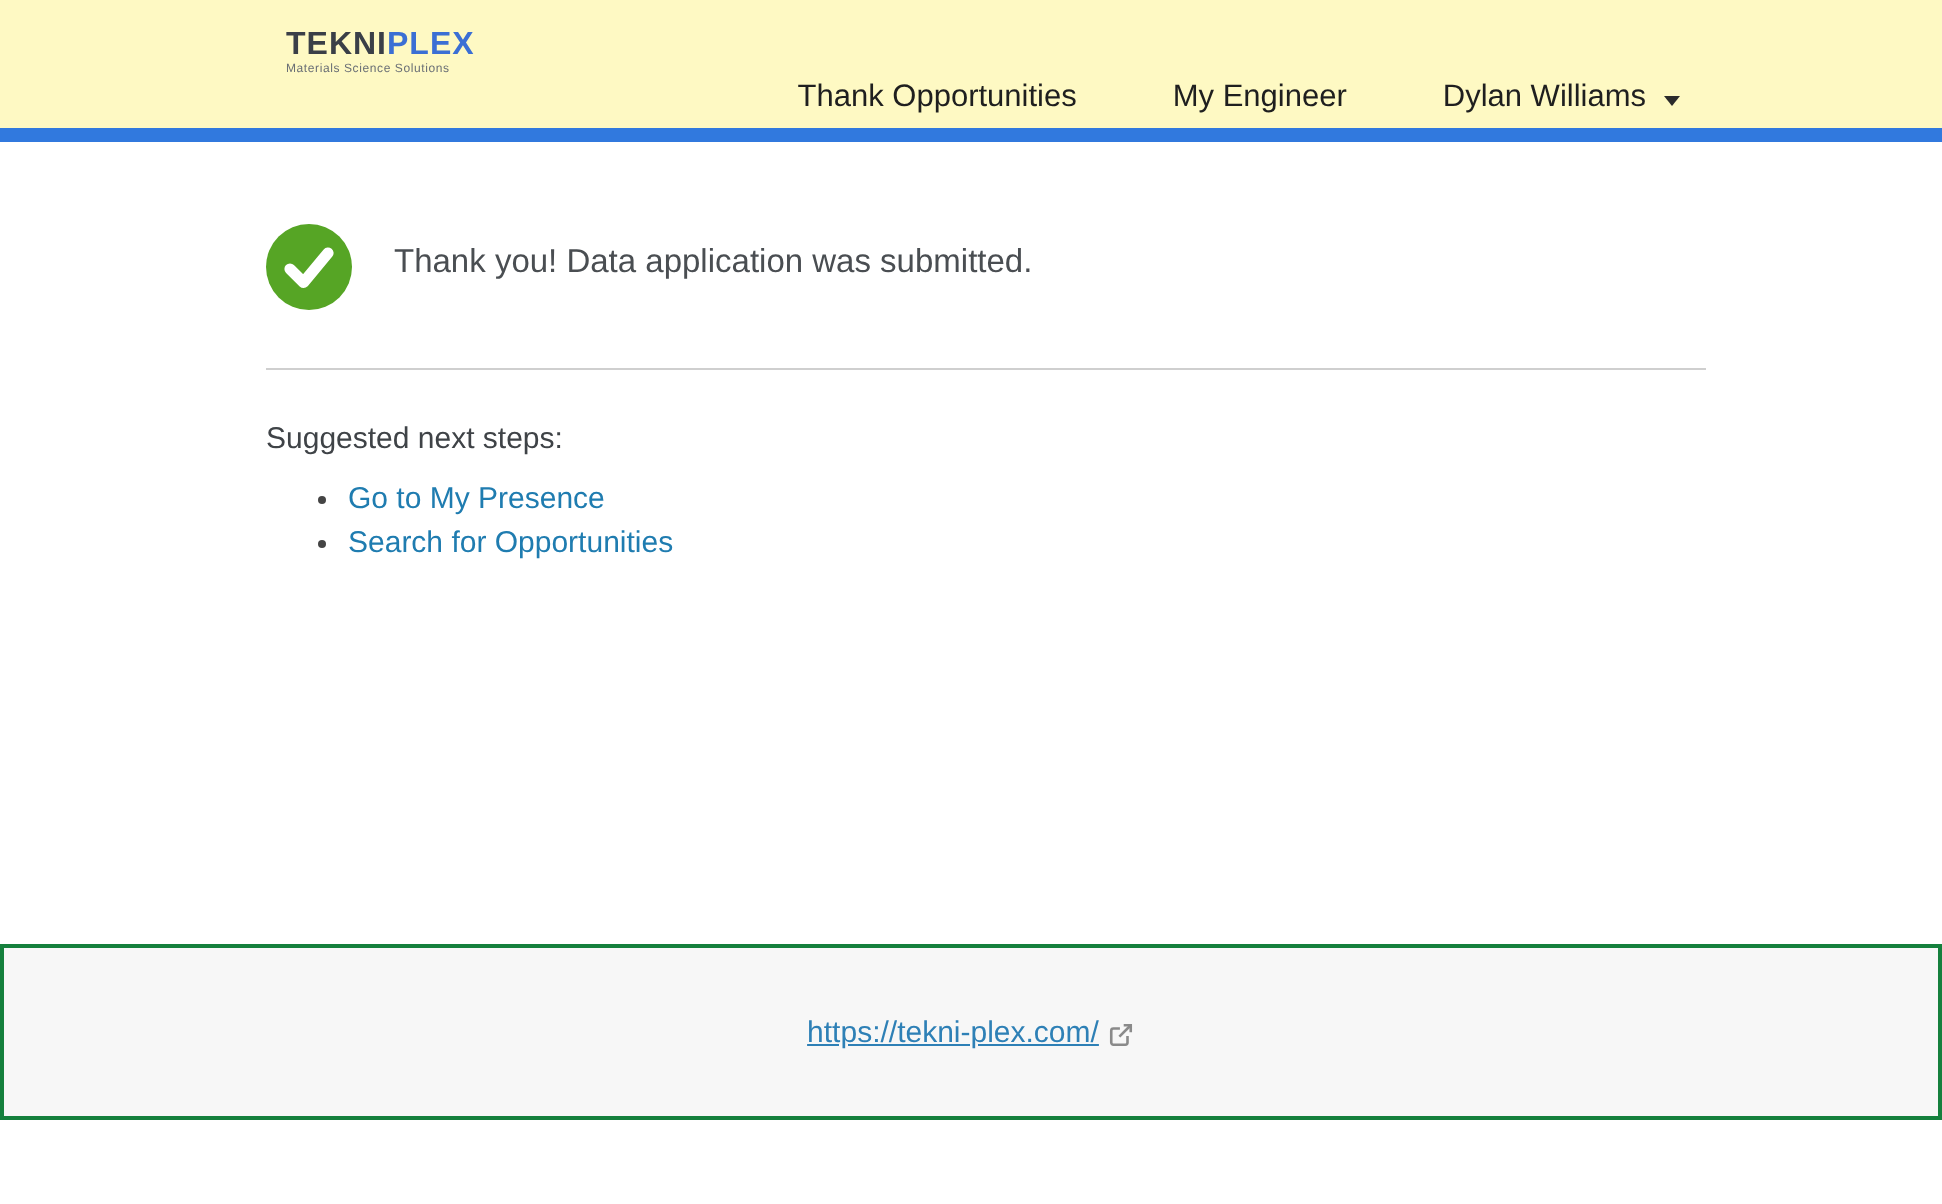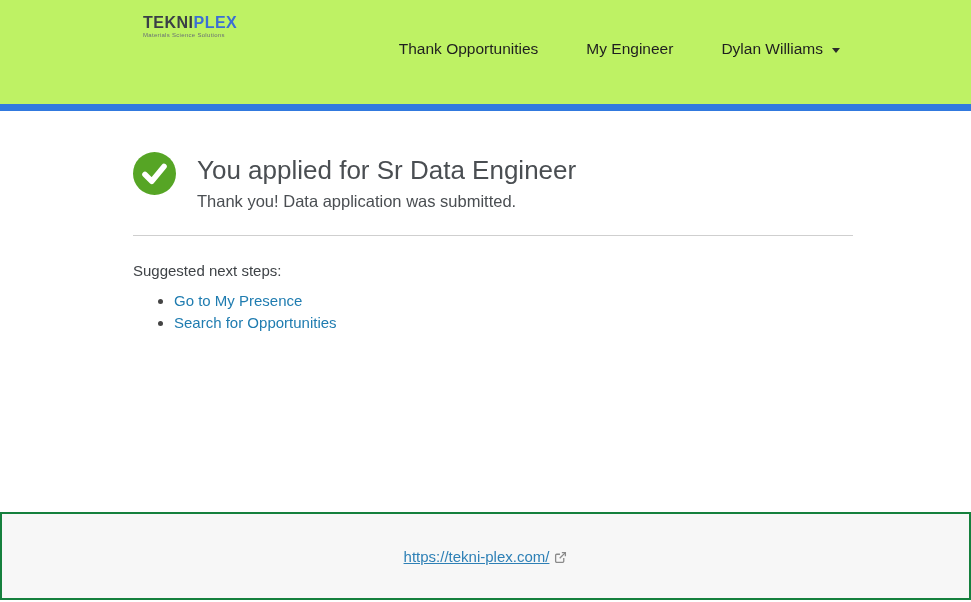--- a/index.html
+++ b/index.html
@@ -1,20 +1,20 @@
 <!DOCTYPE html>
 <html><head>
 <meta charset="utf-8">
 <style>
   * { margin: 0; padding: 0; box-sizing: border-box; }
   html, body { width: 971px; height: 602px; background: #ffffff; overflow: hidden; }
   body { font-family: "Liberation Sans", sans-serif; color: #45494d; }
 
   
-  .header { position: relative; height: 104px; background: #bef264; }
+  .header { position: relative; height: 64px; background: #fef9c3; }
   .logo { position: absolute; left: 143px; top: 15px; cursor: pointer; }
   .logo-word { font-size: 16px; font-weight: bold; letter-spacing: 0.5px; line-height: 16px; }
   .logo-part1 { color: #3a3f47; }
   .logo-part2 { color: #3b6fd4; }
   .logo-tagline { font-size: 6px; color: #6a6f75; letter-spacing: 0.3px; margin-top: 1px; }
 
   .nav { position: absolute; right: 131px; top: 40px; display: flex; align-items: center; gap: 48px; }
   .nav-item { display: flex; align-items: center; gap: 7px; font-size: 15.5px; color: #1f1f1f; cursor: pointer; white-space: nowrap; }
   .caret { display: inline-block; width: 0; height: 0; border-left: 4px solid transparent; border-right: 4px solid transparent; border-top: 5px solid #2b2b2b; margin-left: 2px; margin-top: 2px; }
   .globe { display: inline-flex; margin-right: 2px; }
@@ -68,21 +68,20 @@
 
 <div class="main">
   <div class="hero">
     <div class="check-wrap">
       <svg width="43" height="43" viewBox="0 0 43 43">
         <circle cx="21.5" cy="21.5" r="21.5" fill="#56A525"></circle>
         <path d="M12 22.5 L18.8 29.2 L31 14.5" stroke="#ffffff" stroke-width="5.6" fill="none" stroke-linecap="round" stroke-linejoin="round"></path>
       </svg>
     </div>
     <div class="hero-text">
-      <h1 class="hero-title">You applied for Sr Data Engineer</h1>
       <div class="hero-subtitle">Thank you! Data application was submitted.</div>
     </div>
   </div>
 
   <hr class="divider">
 
   <div class="next-steps-label">Suggested next steps:</div>
   <ul class="steps-list">
     <li>
       <a class="step-link">Go to My Presence</a>

